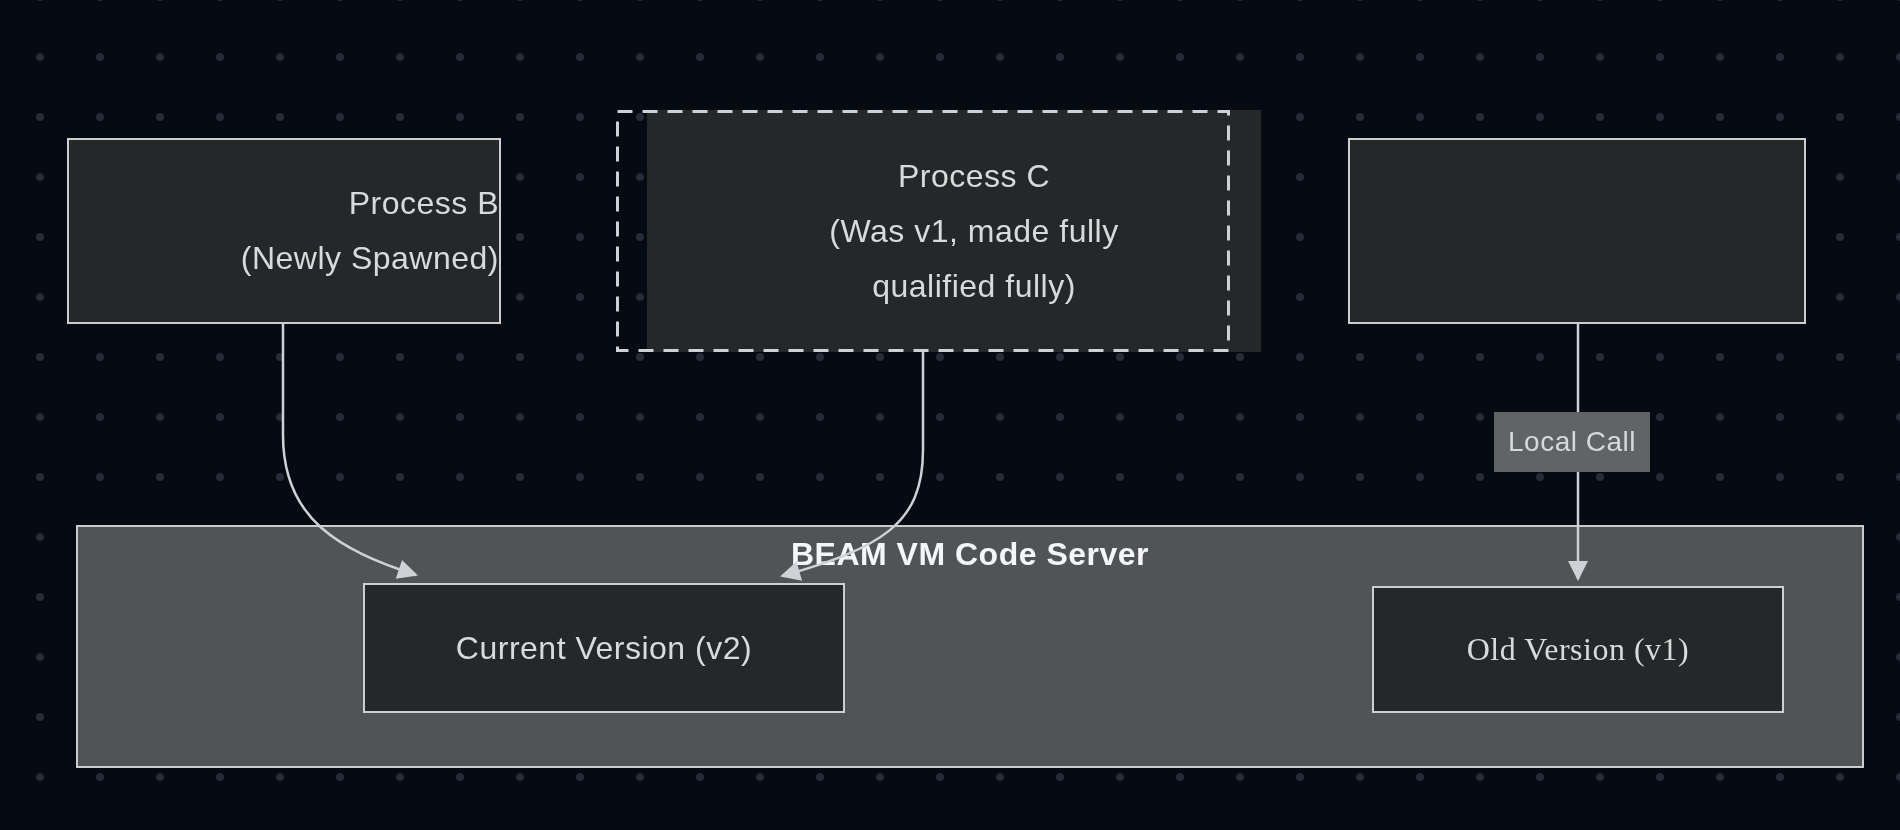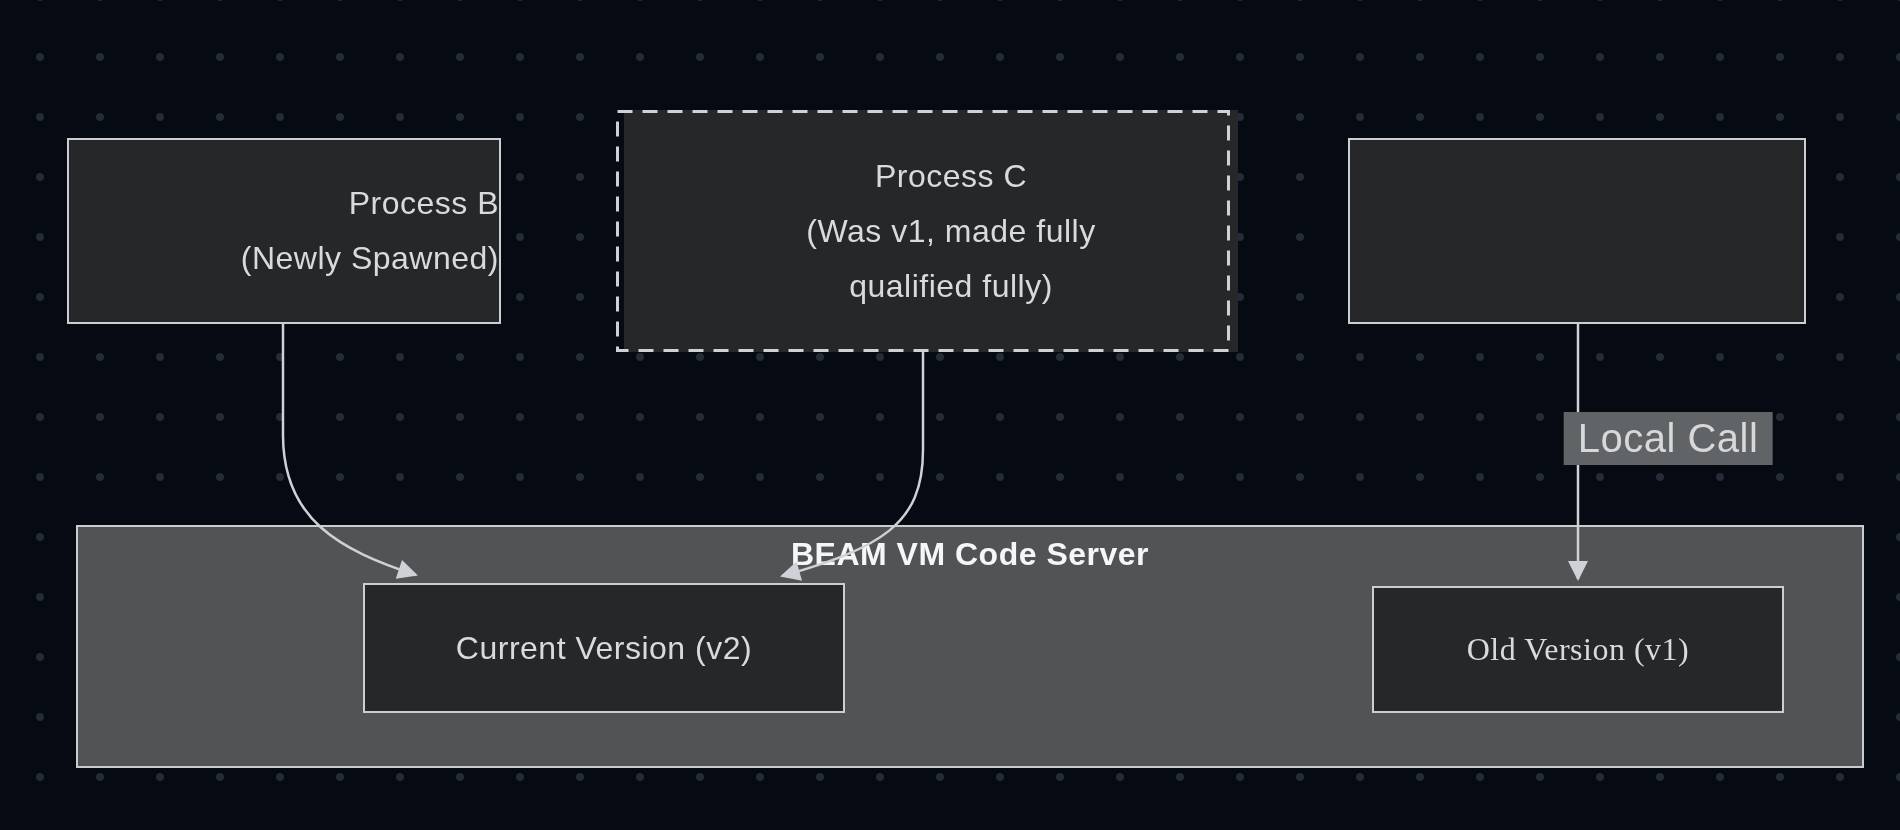--- a/index.html
+++ b/index.html
@@ -31,24 +31,24 @@
     border:2.5px solid var(--node_border);box-sizing:border-box;
     display:flex;flex-direction:column;align-items:center;justify-content:center;
     color:var(--node_text);font-size:32px;line-height:55px;text-align:center;
     letter-spacing:0.5px;
   }
   .node.dashed{border:none;}
   .node .line{display:block;}
   .edges{position:absolute;left:0;top:0;width:1900px;height:830px;pointer-events:none;}
   .edges path,.edges rect{fill:none;}
   .edge-label{
-    position:absolute;left:1668px;top:412px;height:53px;transform:translateX(-50%);
+    position:absolute;left:1572px;top:412px;height:60px;transform:translateX(-50%);
     background:var(--edge_label_bg);color:var(--edge_label_text);
     display:flex;align-items:center;padding:0 14px;
-    font-size:40px;letter-spacing:0.5px;white-space:nowrap;
+    font-size:28px;letter-spacing:0.5px;white-space:nowrap;
   }
 </style>
 </head>
 <body>
 
 <div class="canvas">
 
   <div class="cluster">
     <div class="cluster-title">BEAM VM Code Server</div>
   </div>
@@ -59,21 +59,21 @@
 
   <div class="node" style="left:1372px;top:586px;width:412px;height:127px;font-family:Liberation Serif, serif;">
     <span class="line">Old Version (v1)</span>
   </div>
 
   <div class="node" style="left:67px;top:138px;width:434px;height:186px;align-items:flex-end;">
     <span class="line">Process B</span>
     <span class="line">(Newly Spawned)</span>
   </div>
 
-  <div class="node dashed" style="left:624px;top:110px;width:614px;height:242px;padding-left:40px;">
+  <div class="node dashed" style="left:647px;top:110px;width:614px;height:242px;padding-left:40px;">
     <span class="line">Process C</span>
     <span class="line">(Was v1, made fully</span>
     <span class="line">qualified fully)</span>
   </div>
 
   <div class="node" style="left:1348px;top:138px;width:458px;height:186px;">
   </div>
 
   <svg class="edges" viewBox="0 0 1900 830" xmlns="http://www.w3.org/2000/svg">
     <defs>

